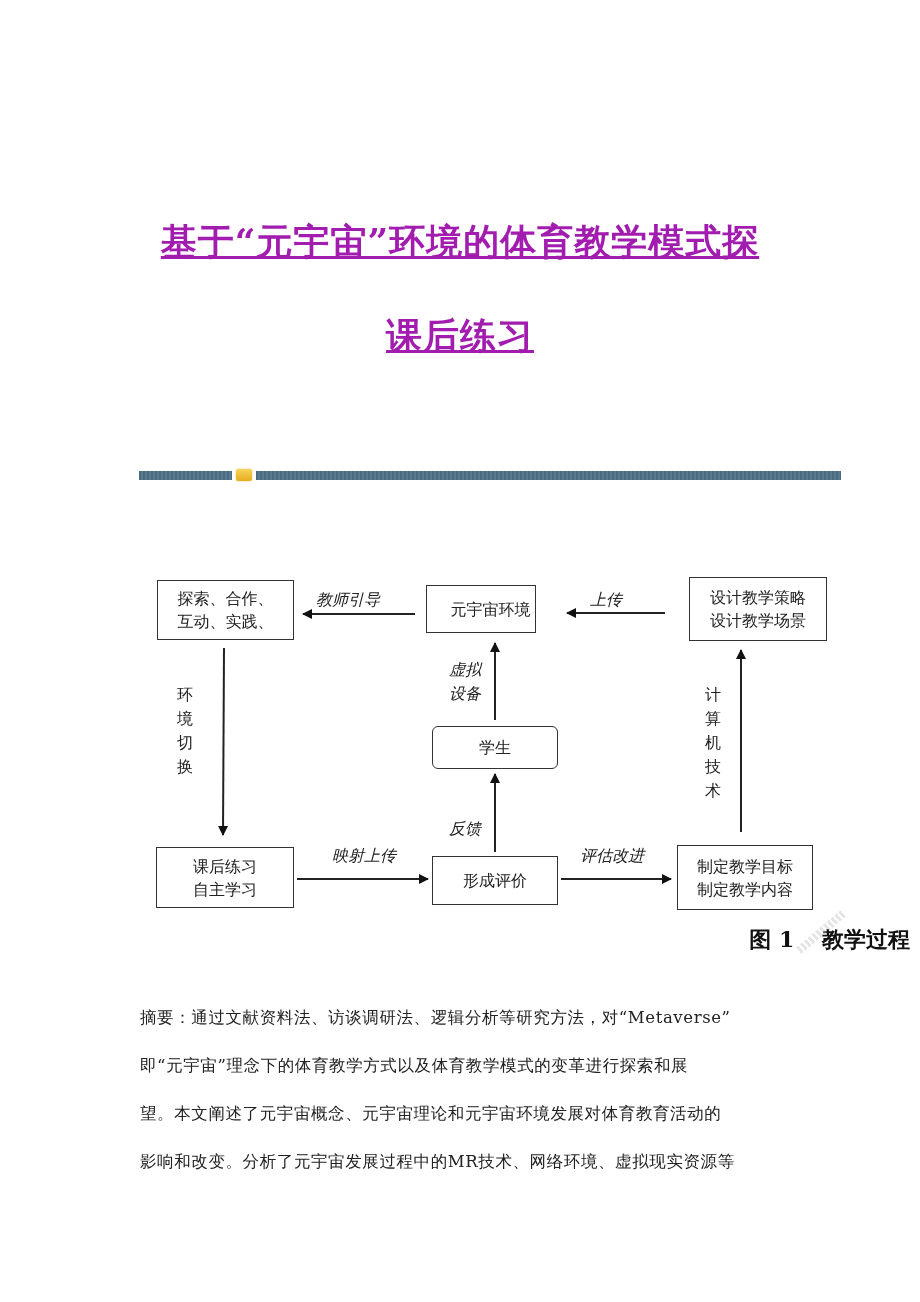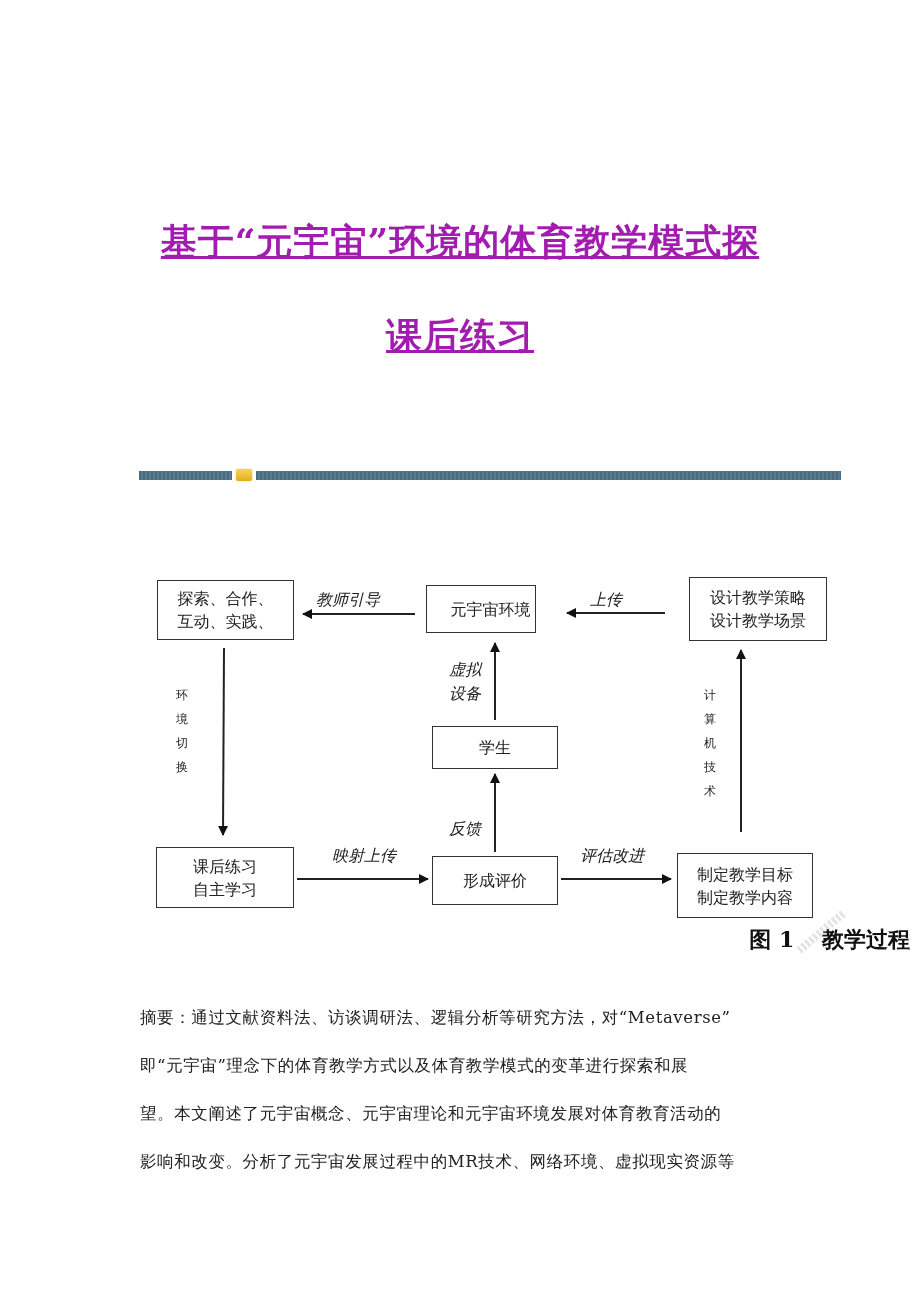--- a/index.html
+++ b/index.html
@@ -10,22 +10,22 @@
                 font-size: 36px; font-weight: bold; color: #a21caf; letter-spacing: 1px; white-space: nowrap; text-decoration: underline; }
   .divider { position: absolute; height: 9px; background: #4e6d83;
              background-image: repeating-linear-gradient(90deg, #4a6a80 0 2px, #5a7a8f 2px 4px); }
   .divider-ornament { position: absolute; left: 236px; top: 469px; width: 16px; height: 12px;
              background: linear-gradient(#f6d35a, #e7ad1e); border-radius: 2px;
              box-shadow: 0 0 2px #e9c46a; }
   .box { position: absolute; border: 1.5px solid #333; background: #fff; box-sizing: border-box;
          display: flex; flex-direction: column; align-items: center; justify-content: center;
          font-size: 16px; line-height: 23px; color: #222; }
   .lbl { position: absolute; font-size: 16px; color: #222; white-space: nowrap; font-style: italic; }
-  .vlbl { position: absolute; font-size: 12px; color: #222; width: 18px; line-height: 24px;
-          text-align: left; word-break: break-all; }
+  .vlbl { position: absolute; font-size: 16px; color: #222; width: 18px; line-height: 24px;
+          text-align: center; word-break: break-all; }
   .caption { position: absolute; left: 0; width: 920px; top: 925px; text-align: right;
              font-family: "DejaVu Serif", "Liberation Serif", serif; font-size: 22px; font-weight: bold; }
   .caption span { margin: 0 10px; }
   .watermark { position: absolute; left: 792px; top: 928px; width: 58px; height: 8px;
                transform: rotate(-40deg);
                background: repeating-linear-gradient(90deg, rgba(180,180,180,0.35) 0 3px, transparent 3px 5px); }
   .para { position: absolute; left: 140px; width: 640px; font-family: "DejaVu Serif", "Liberation Serif", serif;
           font-size: 16.5px; color: #222; white-space: nowrap; letter-spacing: 0.6px; }
   svg.arrows { position: absolute; left: 0; top: 0; width: 920px; height: 1302px; pointer-events: none; }
 </style>
@@ -72,34 +72,34 @@
 
   <div class="box" style="left:426px; top:585px; width:110px; height:48px;padding-left:19px;">
     <div>元宇宙环境</div>
   </div>
 
   <div class="box" style="left:671px; top:577px; width:138px; height:64px;margin-left:18px;">
     <div>设计教学策略</div>
     <div>设计教学场景</div>
   </div>
 
-  <div class="box" style="left:432px; top:726px; width:126px; height:43px;">
+  <div class="box" style="left:432px; top:726px; width:126px; height:43px;border-radius:6px;">
     <div>学生</div>
   </div>
 
   <div class="box" style="left:156px; top:847px; width:138px; height:61px;">
     <div>课后练习</div>
     <div>自主学习</div>
   </div>
 
   <div class="box" style="left:432px; top:856px; width:126px; height:49px;">
     <div>形成评价</div>
   </div>
 
-  <div class="box" style="left:677px; top:845px; width:136px; height:65px;margin-top:8px;">
+  <div class="box" style="left:677px; top:845px; width:136px; height:65px;">
     <div>制定教学目标</div>
     <div>制定教学内容</div>
   </div>
 
   <div class="lbl" style="left:316px; top:590px;">教师引导</div>
   <div class="lbl" style="left:590px; top:590px;">上传</div>
   <div class="lbl" style="left:449px; top:660px;">虚拟</div>
   <div class="lbl" style="left:449px; top:684px;">设备</div>
   <div class="vlbl" style="left:176px; top:683px;">环境切换</div>
   <div class="vlbl" style="left:704px; top:683px;">计算机技术</div>

